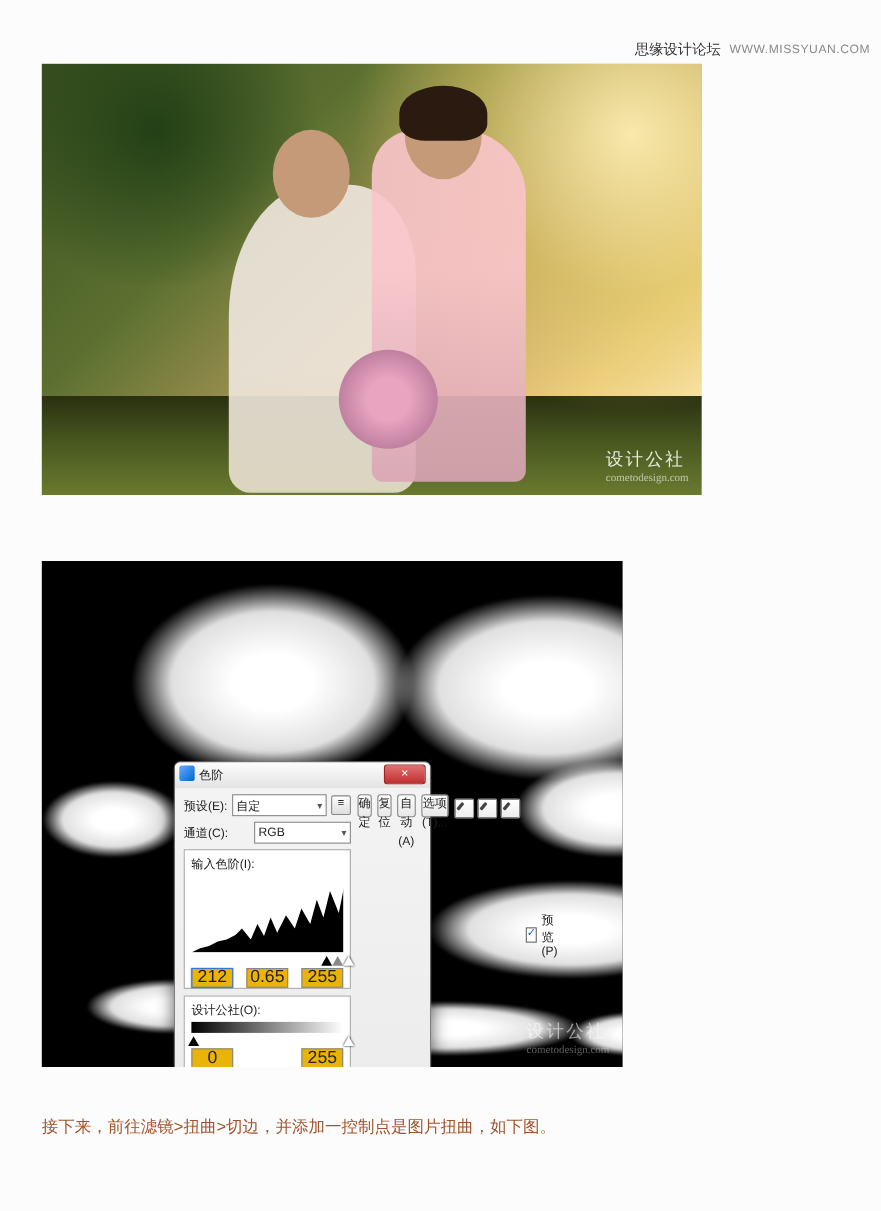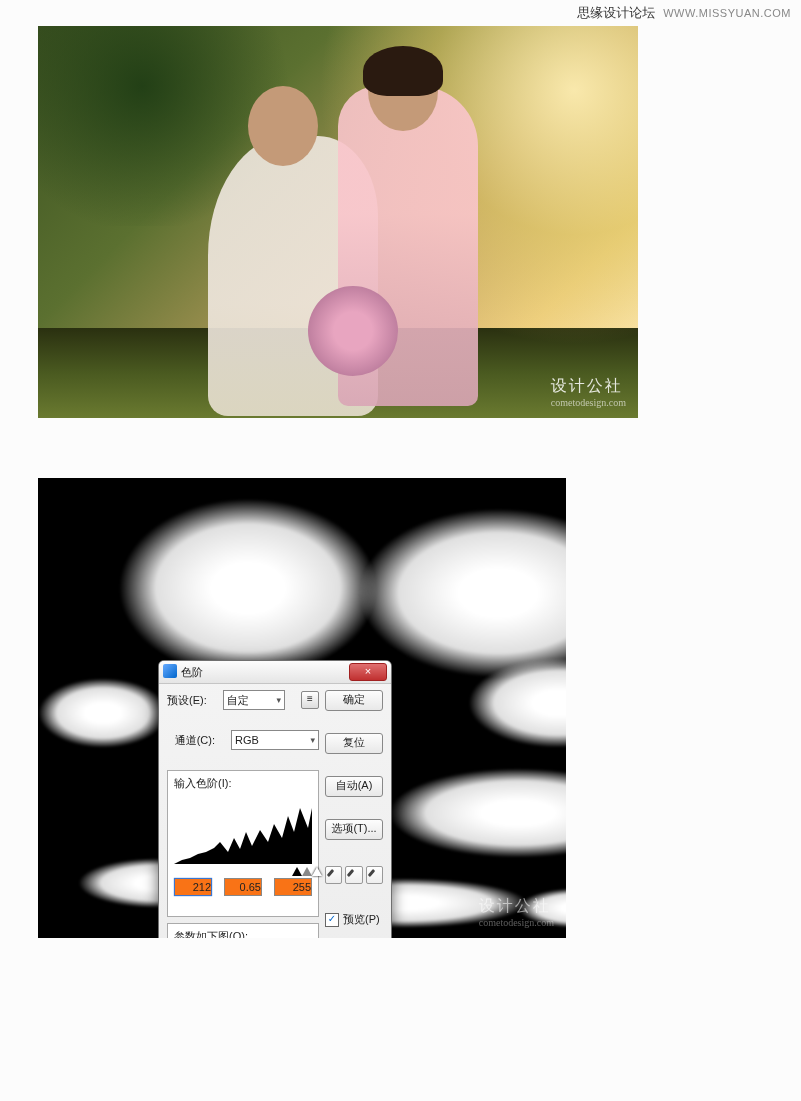--- a/index.html
+++ b/index.html
@@ -15,20 +15,21 @@
     padding-bottom: 30px;
   }
   .header-wm {
     display: flex;
     justify-content: flex-end;
     align-items: center;
     gap: 8px;
     padding: 4px 10px;
     font-size: 13px;
     color: #333;
+    margin-top: 32px;
   }
   .header-wm .url {
     font-size: 11px;
     color: #888;
     letter-spacing: 0.5px;
   }
   .content {
     padding: 0 38px;
   }
   .photo1 {
@@ -185,22 +186,22 @@
     line-height:14px;
     text-align:center;
   }
   .dlg-body {
     padding: 6px 8px 10px 8px;
     display: grid;
     grid-template-columns: 1fr 58px;
     gap: 6px;
   }
   .left-col { }
-  .right-col { display:flex; flex-direction:column; gap:22px; }
-  .row { display:flex; align-items:center; gap:16px; margin-bottom:20px; }
+  .right-col { display:flex; flex-direction:row; gap:5px; }
+  .row { display:flex; align-items:center; gap:4px; margin-bottom:5px; }
   .lbl { white-space:nowrap; }
   .sel {
     flex:1;
     height:18px;
     background:#fff;
     border:1px solid #888;
     font-size:11px;
     padding:0 3px;
     display:flex; align-items:center; justify-content:space-between;
   }
@@ -215,42 +216,42 @@
   .btn {
     height:19px;
     background: linear-gradient(#fdfdfd,#e8e8e8);
     border:1px solid #888;
     border-radius:3px;
     font-size:11px; line-height:17px; text-align:center;
   }
   .histbox {
     border:1px solid #aaa;
     background:#fff;
-    padding:5px 6px 20px 6px;
+    padding:5px 6px 0 6px;
     margin-top:3px;
   }
   .hist {
     width:100%; height:70px;
     background:#fff;
     position:relative;
     margin-top:3px;
     overflow:hidden;
   }
   .hist svg { position:absolute; bottom:0; left:0;}
   .slidebar { height:10px; position:relative; margin:2px 0;}
   .tri { position:absolute; bottom:0; width:0; height:0; border-left:5px solid transparent; border-right:5px solid transparent;}
   .tri.black { border-bottom:9px solid #000;}
   .tri.gray  { border-bottom:9px solid #888;}
   .tri.white { border-bottom:9px solid #fff; filter: drop-shadow(0 0 1px #000);}
   .inprow { display:flex; justify-content:space-between; margin-top:2px;}
   .inp {
     width:36px; height:16px;
     border:1px solid #888;
-    background:#f97316;
-    font-size:11px; text-align:right; line-height:16px;
+    background:#eab308;
+    font-size:16px; text-align:center; line-height:16px;
   }
   .inp.sel-inp { border:1px solid #3a76d0; box-shadow:0 0 1px #3a76d0;}
   .gradbar { height:10px; width:100%; background: linear-gradient(90deg,#000,#fff); margin-top:3px;}
   .chk { display:flex; align-items:center; gap:4px; margin-top:6px;}
   .chk .box { width:12px; height:12px; border:1px solid #666; background:#fff; font-size:10px; line-height:10px; text-align:center; color:#06c;}
   .droppers { display:flex; gap:3px; margin-top:4px; justify-content:center;}
   .dropper { width:16px; height:16px; border:1px solid #999; background:linear-gradient(#fff,#eee); border-radius:2px; position:relative;}
   .dropper::after{content:""; position:absolute; left:3px; top:2px; width:3px; height:8px; background:#444; transform:rotate(40deg); border-radius:1px;}
 </style>
 </head>
@@ -302,21 +303,21 @@
         </div>
         <div class="dlg-body">
           <div class="left-col">
             <div class="row">
               <span class="lbl">预设(E):</span>
               <div class="sel">
                   <span>自定</span>
                 </div>
               <div class="minibtn">≡</div>
             </div>
-            <div class="row" style="justify-content:flex-end;">
+            <div class="row" style="justify-content:space-between;">
               <span class="lbl">通道(C):</span>
               <div class="sel" style="flex:0 0 80px;">
                   <span>RGB</span>
                 </div>
             </div>
             <div class="histbox">
               <span class="lbl">输入色阶(I):</span>
               <div class="hist">
                 <svg width="148" height="70" viewBox="0 0 148 70" preserveAspectRatio="none">
                   <path d="M0,70 L8,66 L16,64 L24,60 L32,58 L40,54 L46,48 L54,58 L60,44 L66,55 L72,38 L78,52 L86,36 L94,48 L100,30 L108,44 L114,22 L120,38 L126,14 L134,34 L140,4 L144,2 L148,0 L148,70 Z" fill="#000"></path>
@@ -327,21 +328,21 @@
                 <div class="tri gray" style="left:128px;"></div>
                 <div class="tri white" style="left:138px;"></div>
               </div>
               <div class="inprow">
                 <div class="inp sel-inp">212</div>
                 <div class="inp">0.65</div>
                 <div class="inp">255</div>
               </div>
             </div>
             <div class="histbox" style="margin-top:6px;">
-              <span class="lbl">参数如下图(O):</span>
+              <span class="lbl">设计公社(O):</span>
               <div class="gradbar"></div>
               <div class="slidebar">
                 <div class="tri black" style="left:-3px;"></div>
                 <div class="tri white" style="left:138px;"></div>
               </div>
               <div class="inprow">
                 <div class="inp">0</div>
                 <div class="inp">255</div>
               </div>
             </div>
@@ -363,15 +364,16 @@
           </div>
         </div>
       </div>
 
       <div class="wm">
         <span>设计公社</span>
         <small>cometodesign.com</small>
       </div>
     </div>
 
+    <p class="para2">接下来，前往滤镜&gt;扭曲&gt;切边，并添加一控制点是图片扭曲，如下图。</p>
 
   </div>
 </div>
 
 </body></html>

